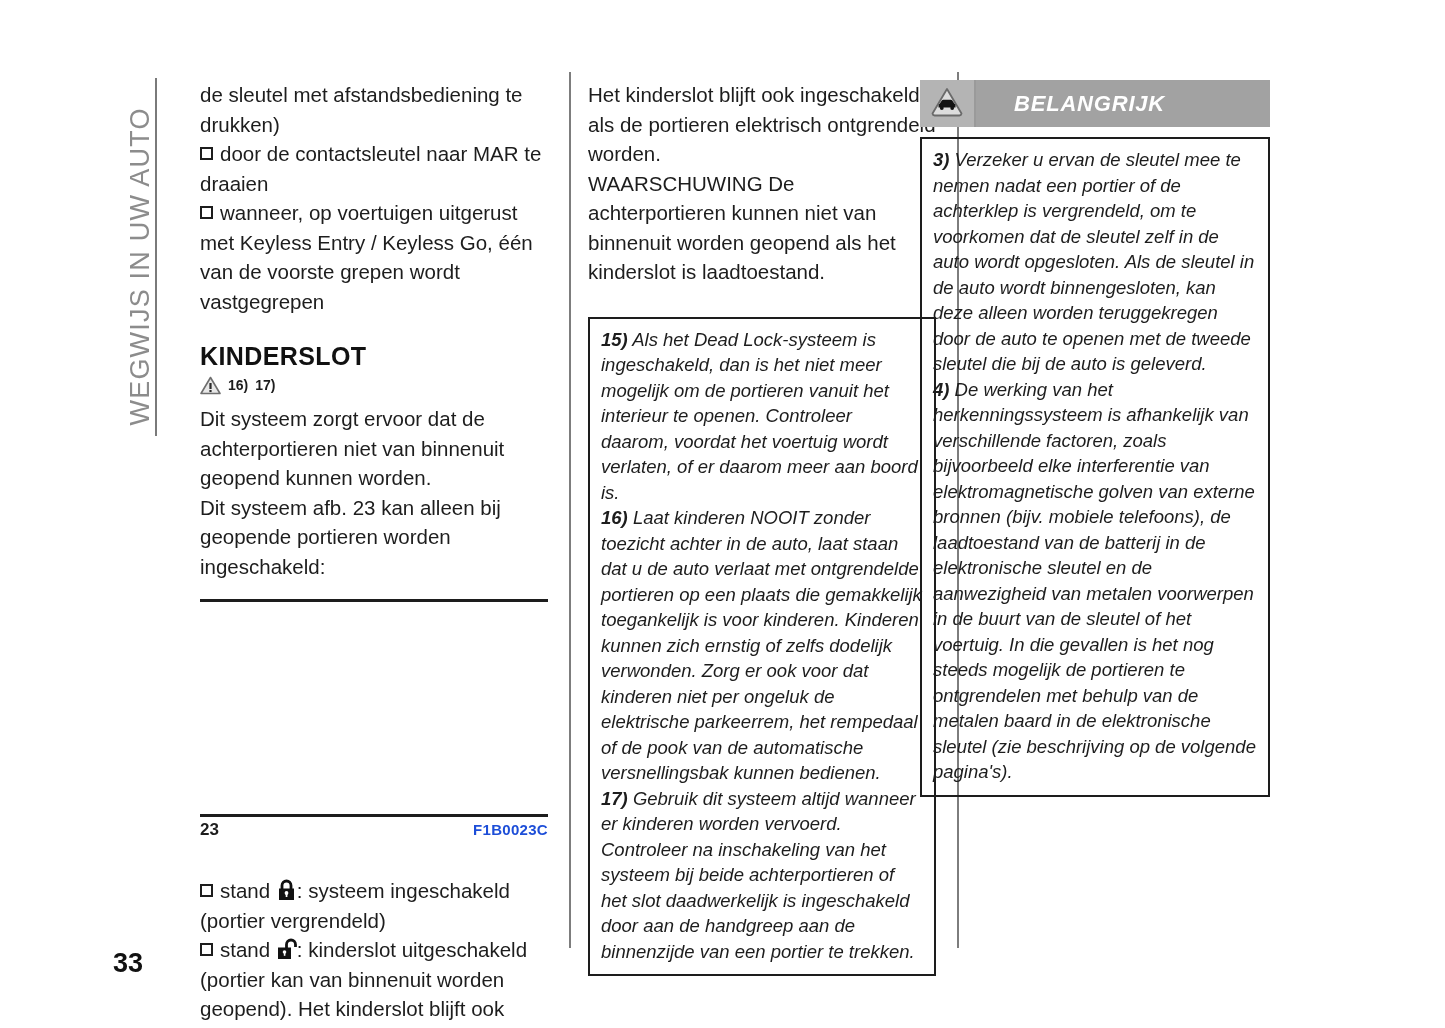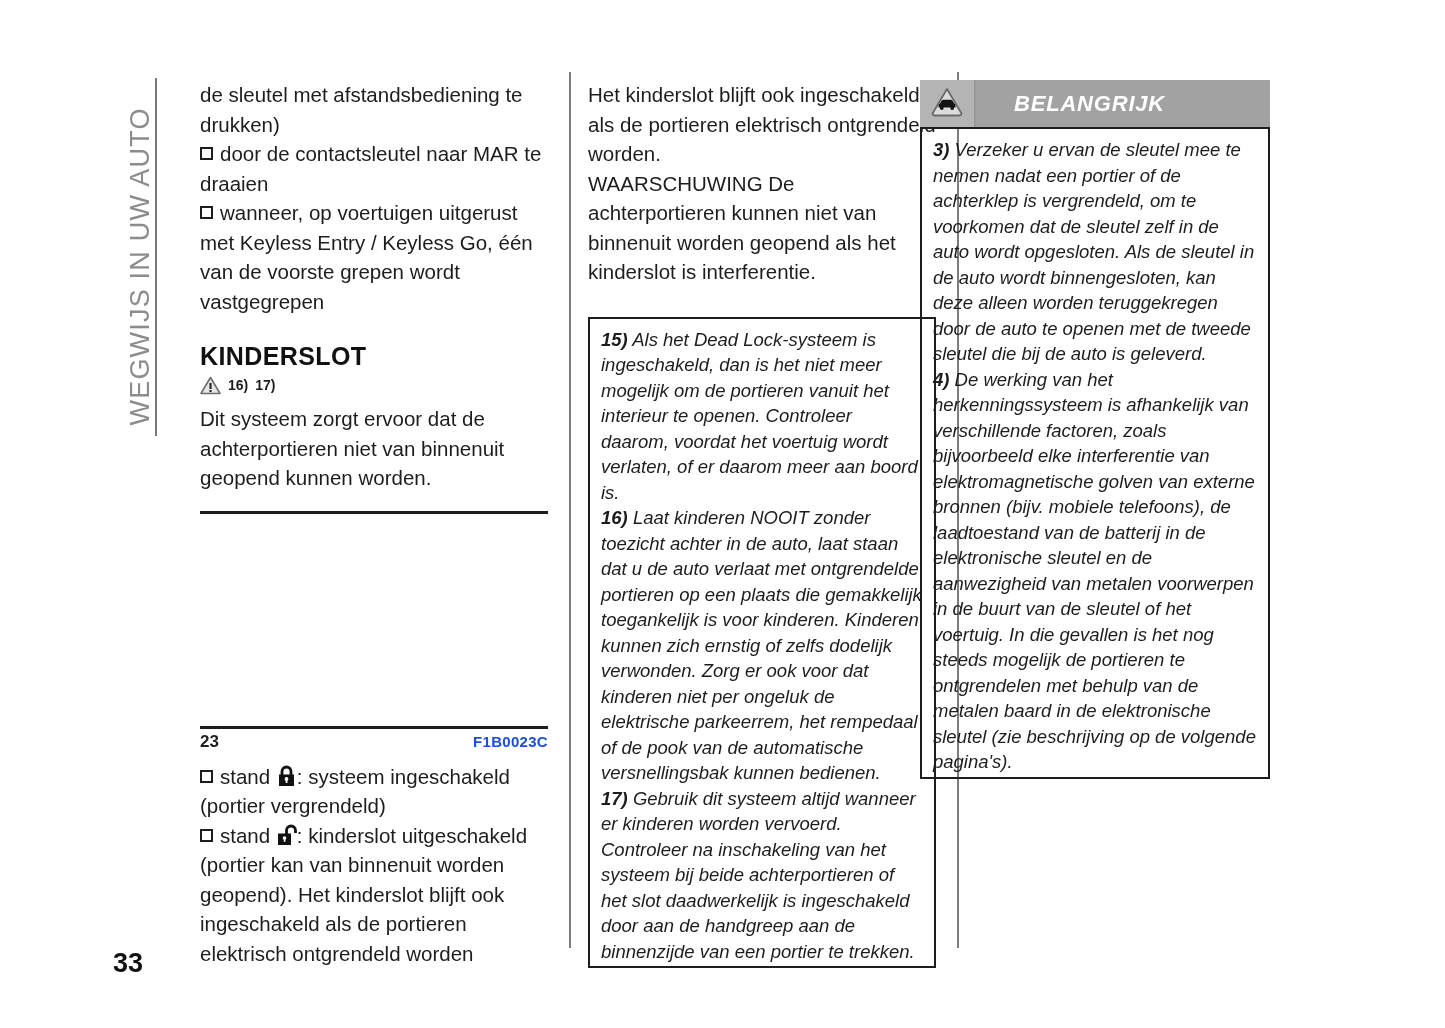--- a/index.html
+++ b/index.html
@@ -126,21 +126,21 @@
   }
   #figure-area {
     height: 212px;
     background: #ffffff;
   }
   .fig-caption {
     display: flex;
     justify-content: space-between;
     align-items: baseline;
     padding-top: 3px;
-    margin-bottom: 10px;
+    margin-bottom: 36px;
     gap: 16px;
   }
   .fig-num {
     font-size: 17px;
     font-weight: bold;
     color: #1d1d1d;
   }
   .fig-code {
     font-size: 15px;
     font-weight: bold;
@@ -181,22 +181,23 @@
     padding-left: 38px;
     font-size: 22px;
     font-weight: bold;
     font-style: italic;
     letter-spacing: 0.8px;
     color: #ffffff;
   }
   .callout-body {
     border: 2.5px solid #1d1d1d;
     border-top: none;
+    margin-top: 10px;
     border-top: 2.5px solid #1d1d1d;
-    padding: 8px 11px 2px 11px;
+    padding: 8px 11px 10px 11px;
   }
   .callout-body p {
     margin: 0;
     font-size: 18.5px;
     line-height: 25.5px;
     font-style: italic;
     color: #1d1d1d;
   }
   .callout-body p .num {
     font-weight: bold;
@@ -244,20 +245,21 @@
           <polygon points="10.5,1.5 20,17.5 1,17.5" fill="#e8e8e8" stroke="#6e6e6e" stroke-width="1.6" stroke-linejoin="round"></polygon>
           <rect x="9.4" y="7" width="2.2" height="6" fill="#2a2a2a"></rect>
           <rect x="9.4" y="14" width="2.2" height="2.1" fill="#2a2a2a"></rect>
         </svg>
       </span>
       <span class="ref">16)</span>
       <span class="ref">17)</span>
     </div>
 
     <p class="body">Dit systeem zorgt ervoor dat de achterportieren niet van binnenuit geopend kunnen worden.</p>
+    <p class="body">Dit systeem afb. 23 kan alleen bij geopende portieren worden ingeschakeld:</p>
 
     <div id="figure-block">
       <div class="fig-rule-top"></div>
       <div id="figure-area"></div>
       <div class="fig-rule-bottom"></div>
       <div class="fig-caption">
         <span class="fig-num">23</span>
         <span class="fig-code">F1B0023C</span>
       </div>
     </div>
@@ -274,21 +276,21 @@
             <rect x="1" y="9.5" width="13" height="11.5" fill="#111"></rect>
             <circle cx="7.5" cy="14" r="1.8" fill="#fff"></circle>
             <rect x="6.8" y="14" width="1.6" height="3.8" fill="#fff"></rect>
           </svg></span><span>: kinderslot uitgeschakeld (portier kan van binnenuit worden geopend). Het kinderslot blijft ook ingeschakeld als de portieren elektrisch ontgrendeld worden</span></p>
 
   </div>
 
   <div class="column" id="col-mid">
 
     <p class="body">Het kinderslot blijft ook ingeschakeld als de portieren elektrisch ontgrendeld worden.</p>
-    <p class="body">WAARSCHUWING De achterportieren kunnen niet van binnenuit worden geopend als het kinderslot is interferentie.</p>
+    <p class="body">WAARSCHUWING De achterportieren kunnen niet van binnenuit worden geopend als het kinderslot is laadtoestand.</p>
 
     <div class="callout">
       <div class="callout-body">
         <p><span class="num">15)</span><span> Als het Dead Lock-systeem is ingeschakeld, dan is het niet meer mogelijk om de portieren vanuit het interieur te openen. Controleer daarom, voordat het voertuig wordt verlaten, of er daarom meer aan boord is.</span></p>
         <p><span class="num">16)</span><span> Laat kinderen NOOIT zonder toezicht achter in de auto, laat staan dat u de auto verlaat met ontgrendelde portieren op een plaats die gemakkelijk toegankelijk is voor kinderen. Kinderen kunnen zich ernstig of zelfs dodelijk verwonden. Zorg er ook voor dat kinderen niet per ongeluk de elektrische parkeerrem, het rempedaal of de pook van de automatische versnellingsbak kunnen bedienen.</span></p>
         <p><span class="num">17)</span><span> Gebruik dit systeem altijd wanneer er kinderen worden vervoerd. Controleer na inschakeling van het systeem bij beide achterportieren of het slot daadwerkelijk is ingeschakeld door aan de handgreep aan de binnenzijde van een portier te trekken.</span></p>
       </div>
     </div>
 
   </div>

